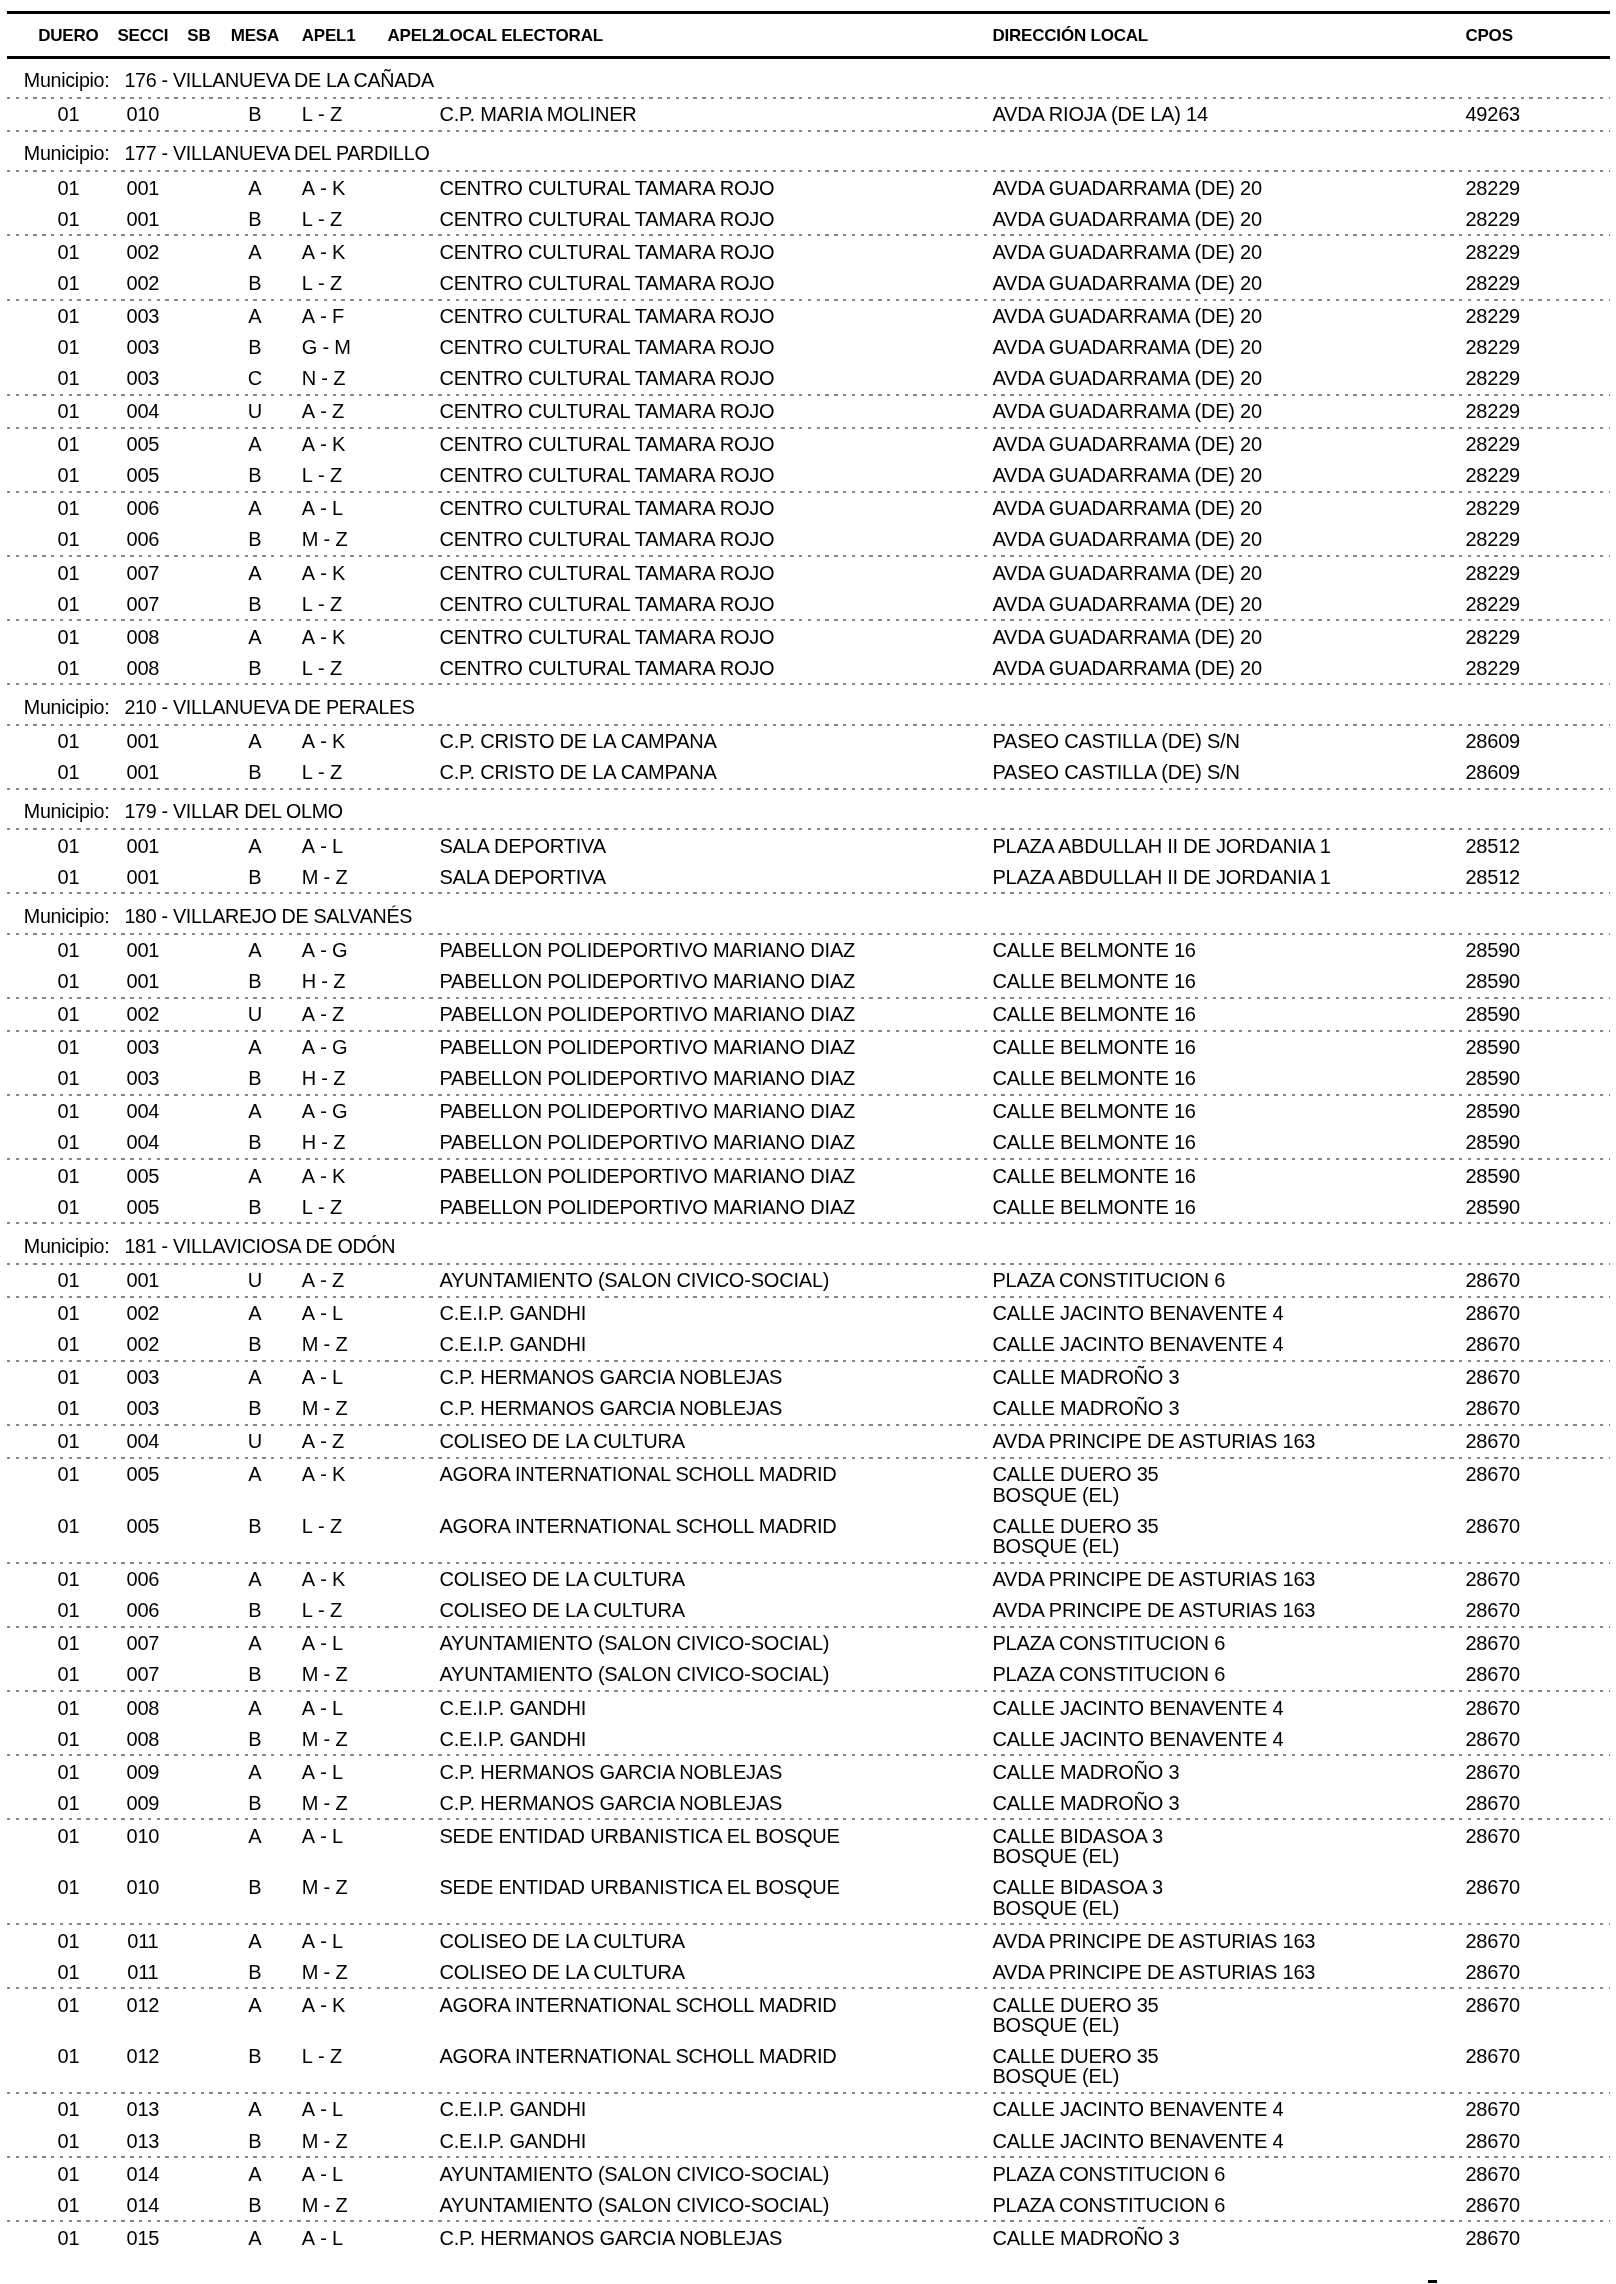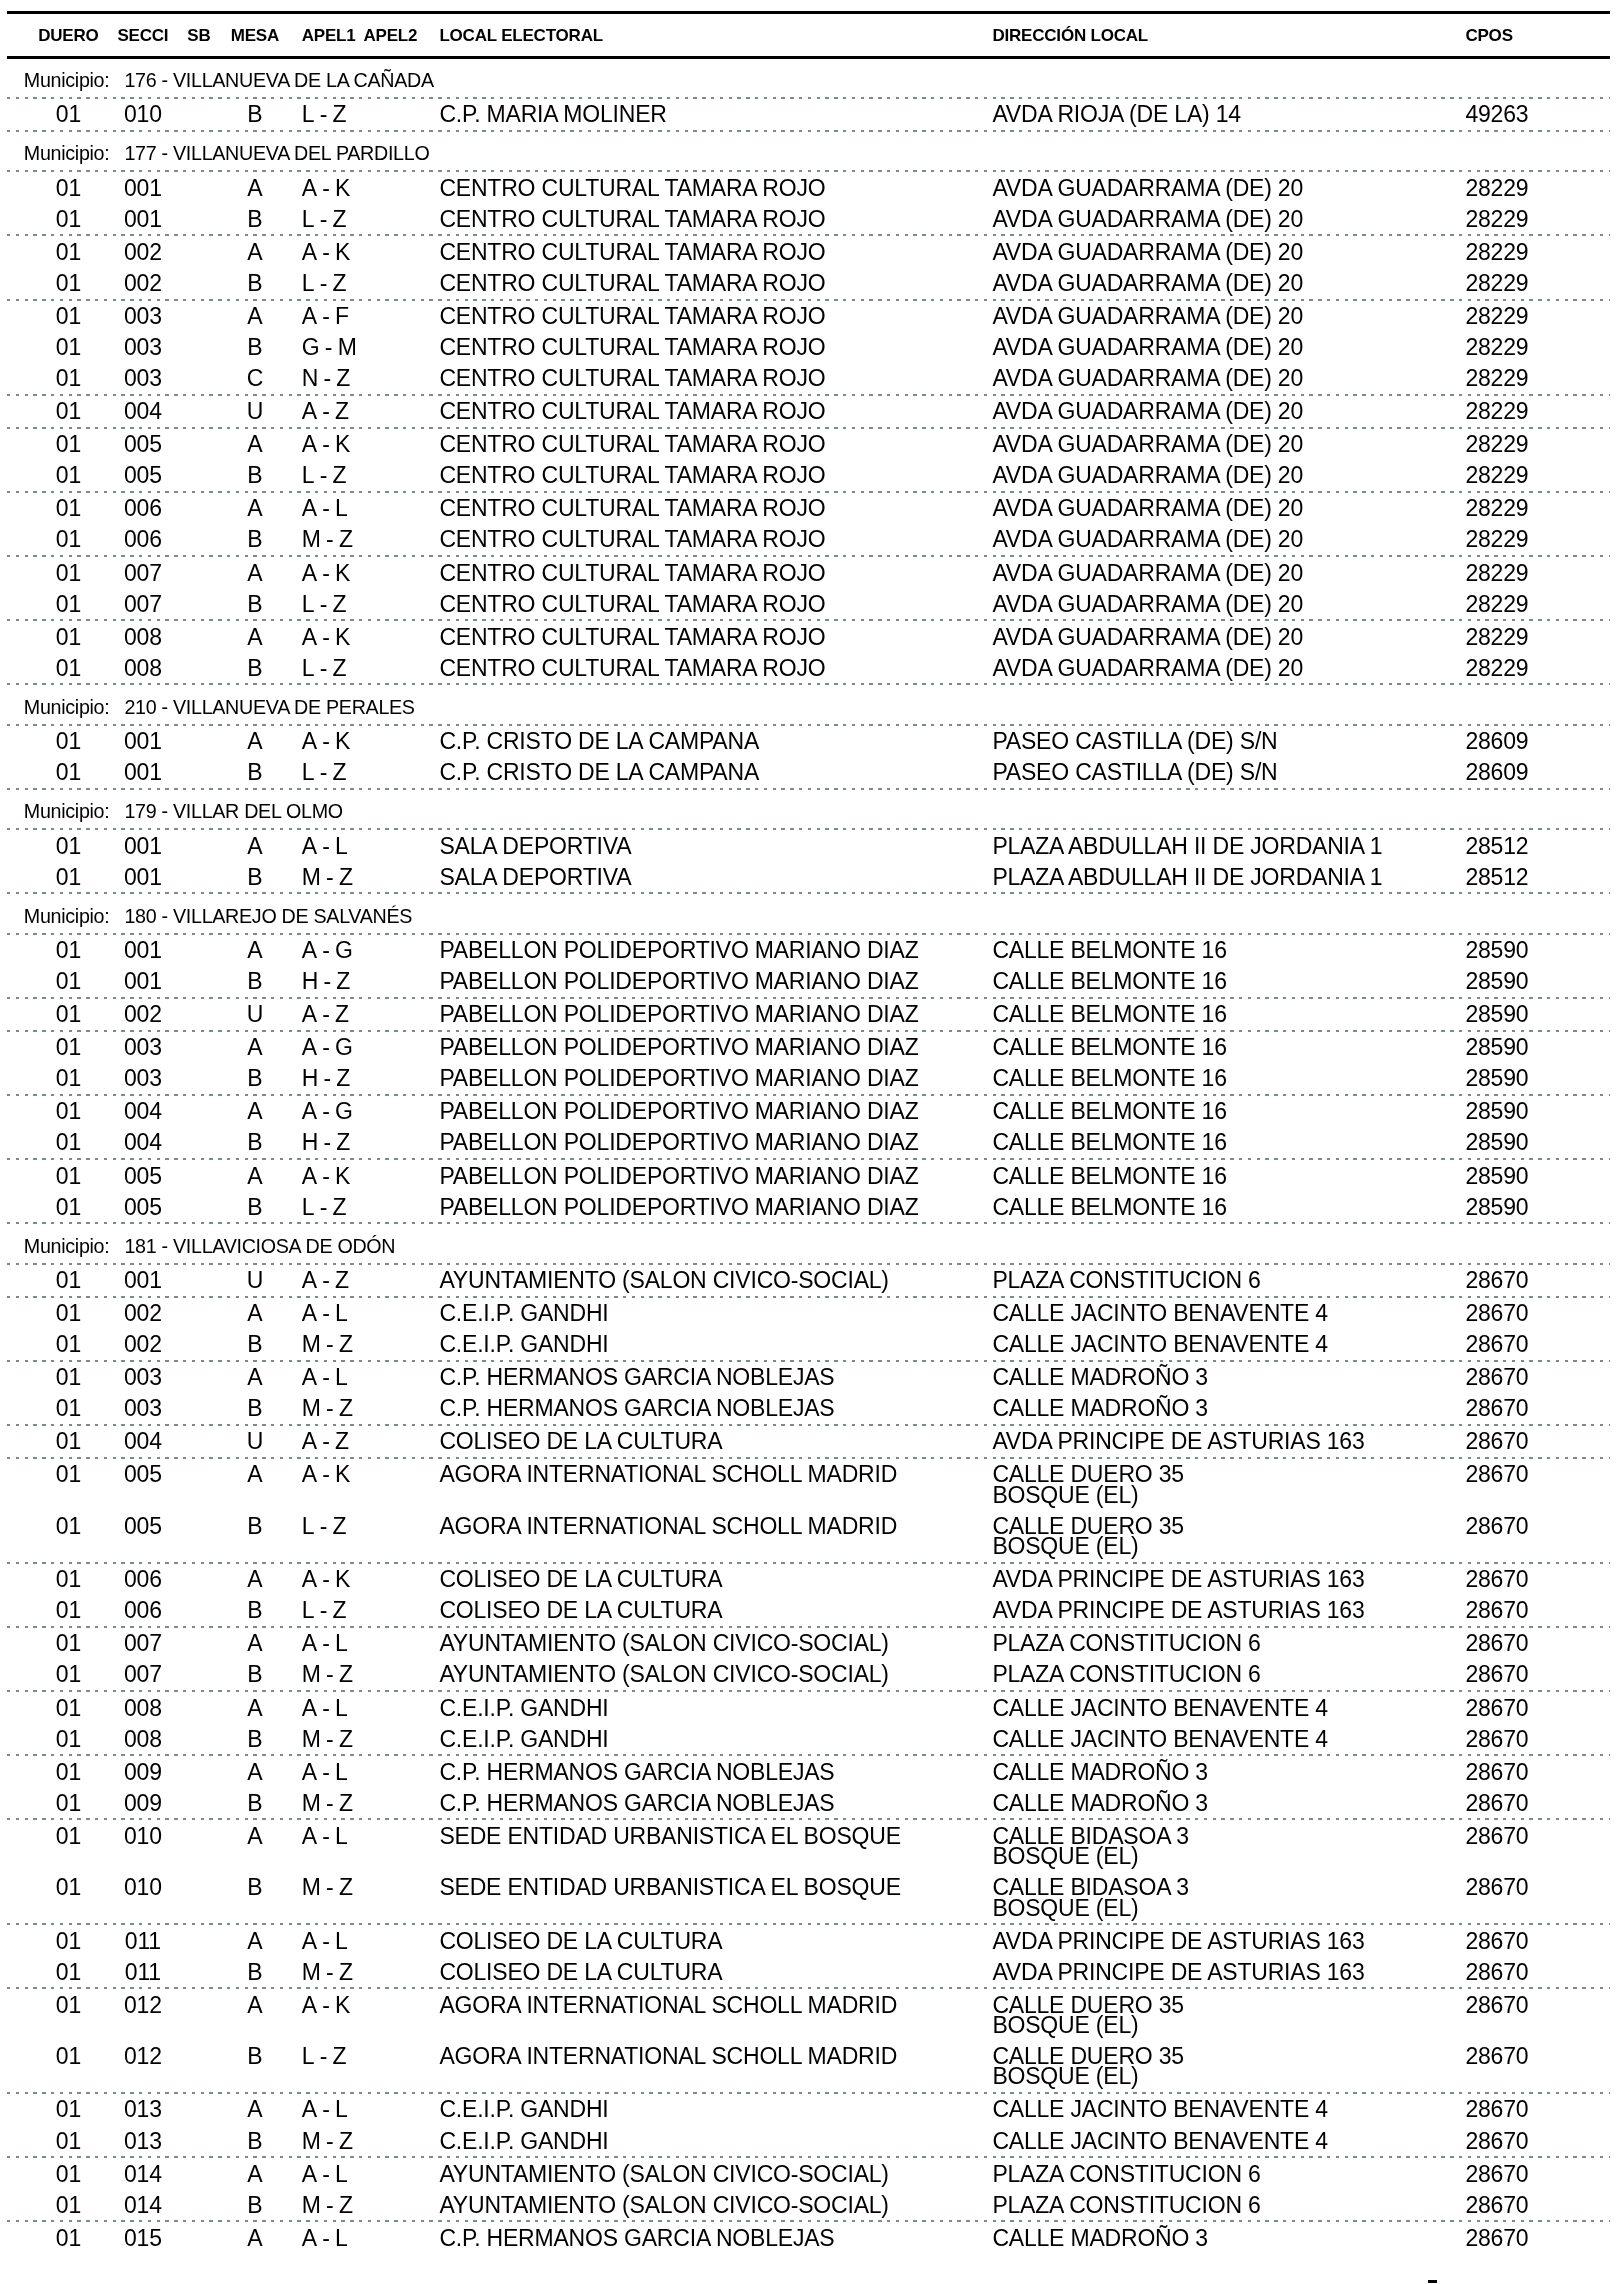--- a/index.html
+++ b/index.html
@@ -24,28 +24,28 @@
   .grid{
     display:grid;
     grid-template-columns:17.6px 88px 61px 51px 61px 154px 553px 473px 130px;
     align-items:start;
   }
   .hdr-row{padding:12.2px 0 11px 0;font-weight:bold;font-size:17px;line-height:19px;}
   .c{white-space:nowrap;}
   .c-center{text-align:center;}
   .c-right{text-align:left;}
   .c-apel{display:flex;gap:5.4px;padding-left:16.3px;}
-  .hdr-apel{display:flex;gap:8px;padding-left:16.3px;}
+  .hdr-apel{display:flex;gap:32px;padding-left:16.3px;}
   .muni{
     padding:10.2px 0 6.1px 17px;
     font-weight:normal;font-size:19.7px;line-height:22px;
     letter-spacing:-0.3px;
     display:flex;gap:15px;white-space:nowrap;
   }
-  .row{font-size:23px;line-height:20.3px;padding:5.4px 0;}
+  .row{font-size:20px;line-height:20.3px;padding:5.4px 0;}
   .dir-line{white-space:nowrap;}
   .footer-mark{
     position:absolute;left:1428px;top:2280px;width:8.8px;height:3.4px;background:var(--ink);
   }
 </style>
 </head>
 <body>
 
 <div class="page">
   <div class="rule"></div>

